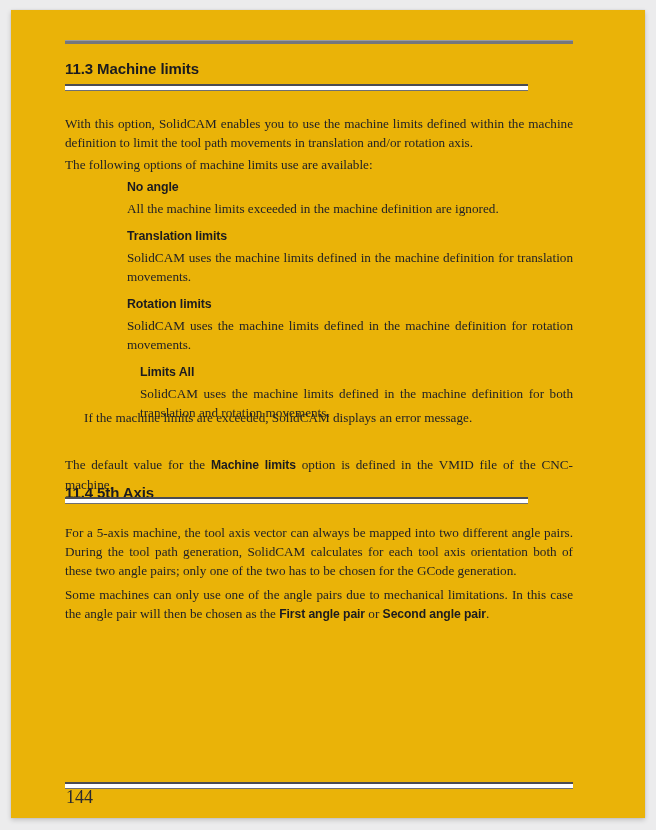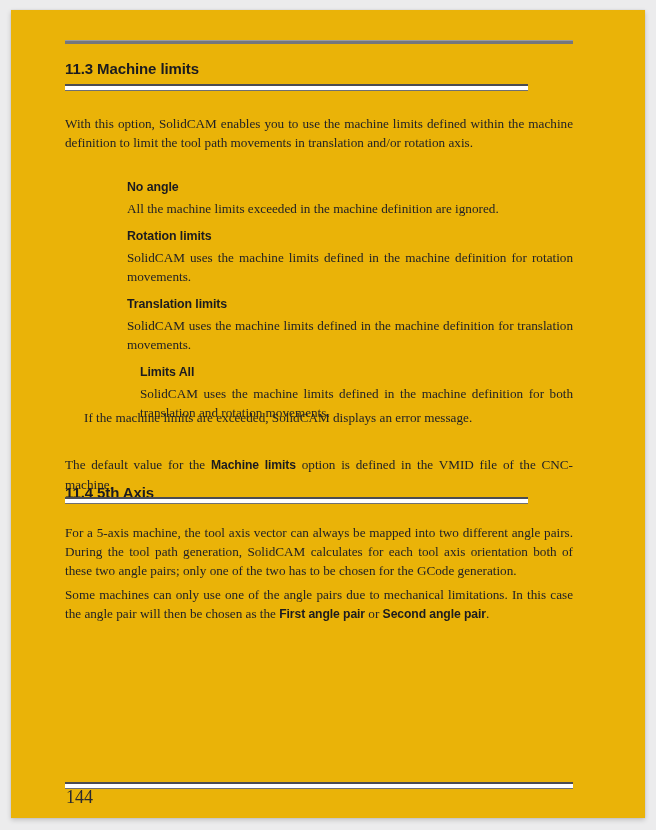--- a/index.html
+++ b/index.html
@@ -138,36 +138,37 @@
 <div class="page-shadow-wrap">
   <div class="page-inner">
 
     <div class="rule-top"></div>
 
     <div class="h-section h-11-3">11.3 Machine limits</div>
     <div class="rule-double rule-h3-under"></div>
 
     <div class="para" style="top:104px;">With this option, SolidCAM enables you to use the machine limits defined within the machine definition to limit the tool path movements in translation and/or rotation axis.</div>
 
+    <div class="para" style="top:145px;">The following options of machine limits use are available:</div>
 
     <div class="indent-block" style="top:169px;">
 
       <div class="opt-item">
         <div class="opt-term">No angle</div>
         <div class="opt-desc">All the machine limits exceeded in the machine definition are ignored.</div>
       </div>
 
       <div class="opt-item">
-        <div class="opt-term">Rotation limits</div>
-        <div class="opt-desc">SolidCAM uses the machine limits defined in the machine definition for rotation movements.</div>
+        <div class="opt-term">Translation limits</div>
+        <div class="opt-desc">SolidCAM uses the machine limits defined in the machine definition for translation movements.</div>
       </div>
 
       <div class="opt-item">
-        <div class="opt-term">Translation limits</div>
-        <div class="opt-desc">SolidCAM uses the machine limits defined in the machine definition for translation movements.</div>
+        <div class="opt-term">Rotation limits</div>
+        <div class="opt-desc">SolidCAM uses the machine limits defined in the machine definition for rotation movements.</div>
       </div>
 
       <div class="opt-item">
         <div class="opt-term">Limits All</div>
         <div class="opt-desc">SolidCAM uses the machine limits defined in the machine definition for both translation and rotation movements.</div>
       </div>
 
     </div>
 
     <div class="para" style="top:398px;margin-left:19px;">If the machine limits are exceeded, SolidCAM displays an error message.</div>

